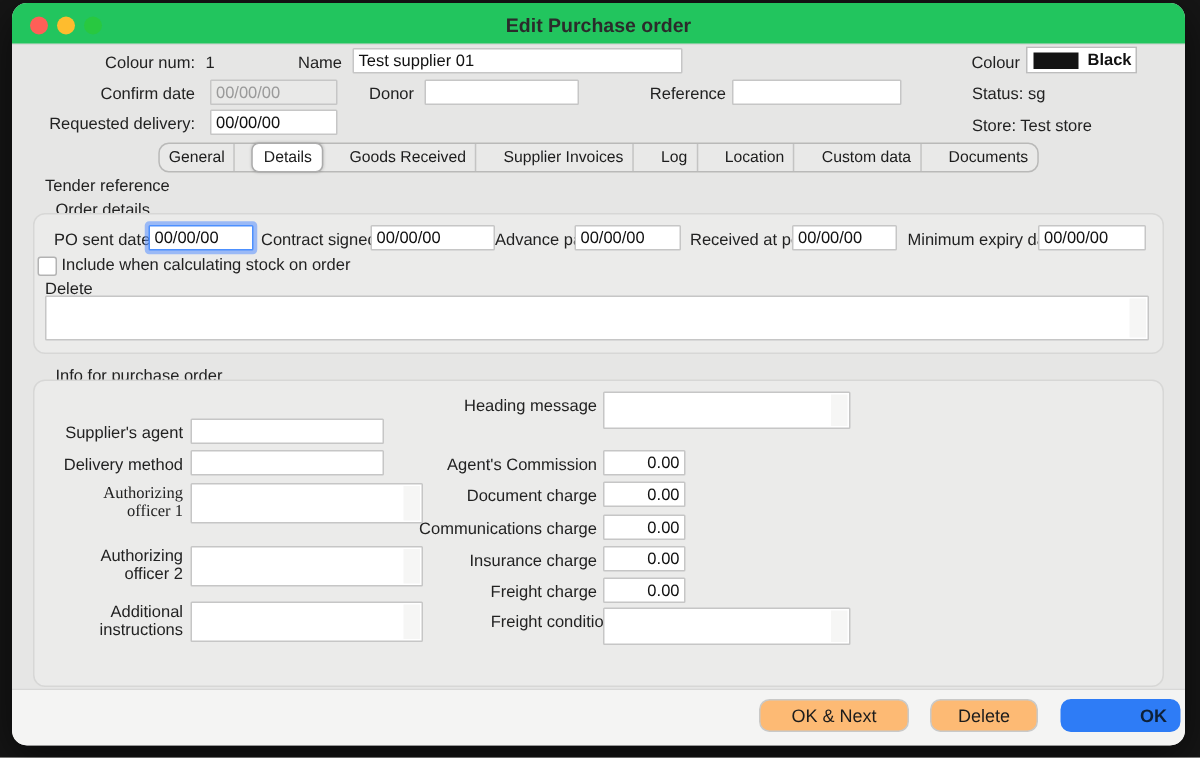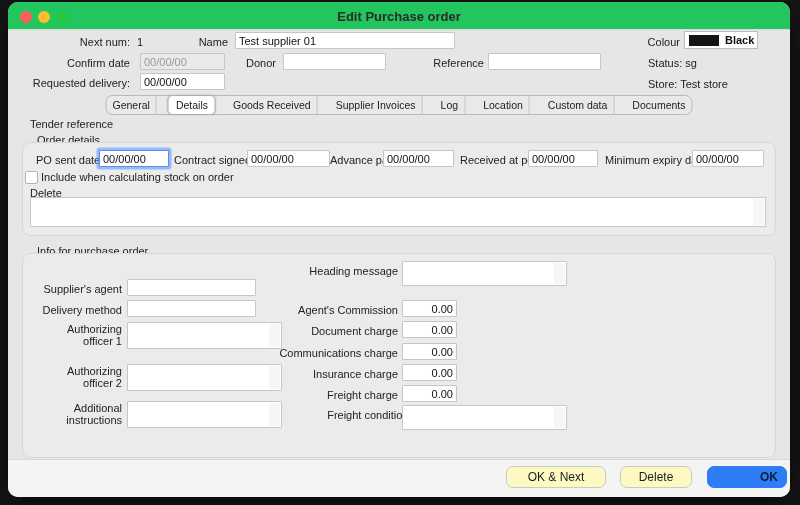--- a/index.html
+++ b/index.html
@@ -77,38 +77,38 @@
     position:absolute;width:11px;height:11px;background:#fff;
     border:1px solid #b3b3b3;border-radius:2px;
   }
 
   .footer{
     position:absolute;left:0;right:0;bottom:0;height:37px;
     background:#f4f4f3;border-top:1px solid #d8d8d7;
   }
   .btn{
     position:absolute;top:6px;height:22px;border-radius:7px;border:1px solid #c9c9c8;
-    background:#fef9c3;font-size:12px;color:#1c1c1c;text-align:center;line-height:21px;
+    background:#fdba74;font-size:12px;color:#1c1c1c;text-align:center;line-height:21px;
     box-sizing:border-box;
   }
   .btn.primary{background:#2e7cf6;border:1px solid #2e7cf6;color:#0e2038;font-weight:bold;padding-left:44px;}
 </style>
 </head>
 <body>
 
 <div class="window">
 
   <div class="titlebar">
     <div class="dot red"></div>
     <div class="dot yellow"></div>
     <div class="dot green"></div>
     <div class="title">Edit Purchase order</div>
   </div>
 
-  <div class="lbl r" style="left:20px;top:34px;width:102px;">Next num:</div>
+  <div class="lbl r" style="left:20px;top:34px;width:102px;">Colour num:</div>
   <div class="lbl" style="left:129px;top:34px;">1</div>
 
   <div class="lbl r" style="left:170px;top:34px;width:50px;">Name</div>
   <input class="fld" style="left: 227px; top: 30px; width: 220px;" value="Test supplier 01">
 
   <div class="lbl r" style="left:600px;top:34px;width:72px;">Colour</div>
   <div class="colourpopup">
     <span class="swatch"></span>
     <span class="colourtext">Black</span>
   </div>
@@ -174,21 +174,21 @@
 
   <div class="lbl" style="left:29px;top:243px;">Info for purchase order</div>
   <div class="groupbox" style="left:14px;top:251px;width:752px;height:203px;"></div>
 
   <div class="lbl r" style="left:24px;top:281px;width:90px;">Supplier's agent</div>
   <input class="fld" style="left: 119px; top: 277px; width: 129px;" value="">
 
   <div class="lbl r" style="left:24px;top:302px;width:90px;">Delivery method</div>
   <input class="fld" style="left: 119px; top: 298px; width: 129px;" value="">
 
-  <div class="lbl r wrap" style="left:34px;top:321px;width:80px;">Authorizing officer 1</div>
+  <div class="lbl r wrap" style="left:34px;top:321px;width:80px;font-family:Liberation Serif, serif;">Authorizing officer 1</div>
   <div class="mlbox" style="left:119px;top:320px;width:155px;height:27px;"></div>
 
   <div class="lbl r wrap" style="left:34px;top:363px;width:80px;">Authorizing officer  2</div>
   <div class="mlbox" style="left:119px;top:362px;width:155px;height:27px;"></div>
 
   <div class="lbl r wrap" style="left:34px;top:400px;width:80px;">Additional instructions</div>
   <div class="mlbox" style="left:119px;top:399px;width:155px;height:27px;"></div>
 
   <div class="lbl r" style="left:250px;top:263px;width:140px;">Heading message</div>
   <div class="mlbox" style="left:394px;top:259px;width:165px;height:25px;"></div>

